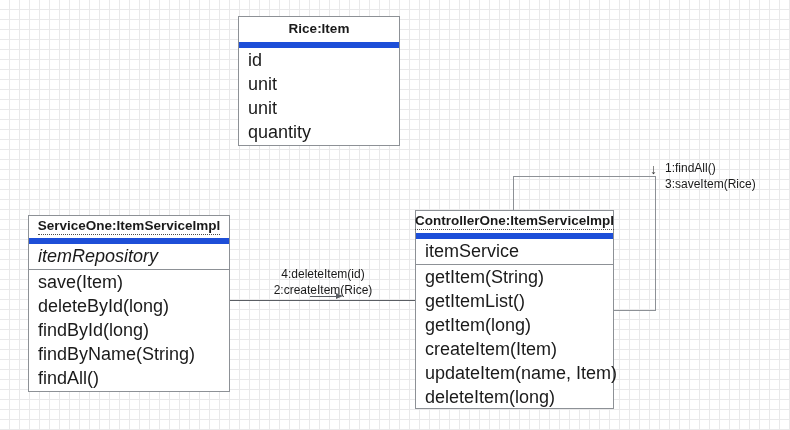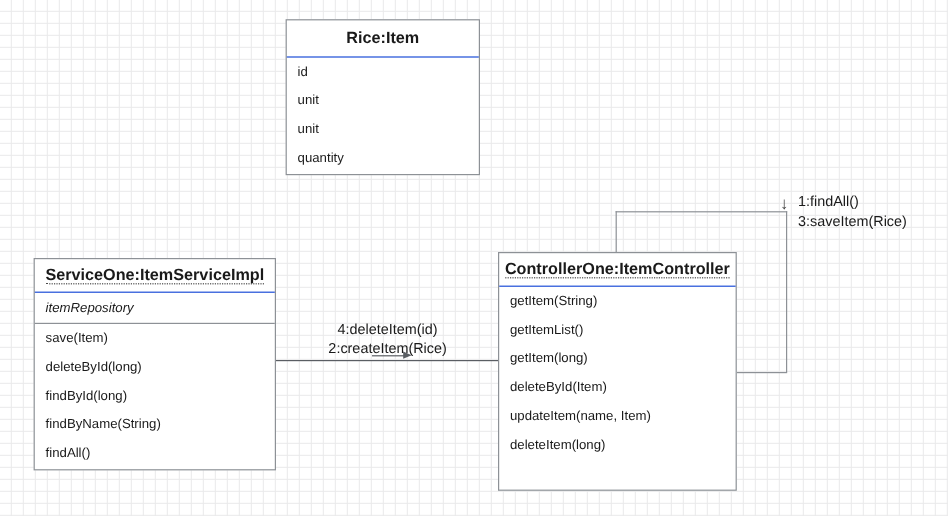--- a/index.html
+++ b/index.html
@@ -31,42 +31,42 @@
     border: 1px solid #8d9196;
     box-sizing: border-box;
     z-index: 5;
   }
   .uml-title {
     font-weight: bold;
     font-size: 13.5px;
     color: #1a1a1a;
     text-align: center;
     line-height: 1;
-    border-bottom: 1px solid #1d4ed8;
+    border-bottom: 6px solid #1d4ed8;
     box-sizing: border-box;
     white-space: nowrap;
     display: flex;
     align-items: center;
     justify-content: center;
   }
   .uml-title span {
     border-bottom: 1px dotted #4a4a4a;
     padding-bottom: 1px;
   }
   .uml-title.plain span {
     border-bottom: none;
   }
   .uml-section {
     box-sizing: border-box;
   }
   .uml-section.divided {
     border-bottom: 1px solid #8d9196;
   }
   .uml-row {
-    font-size: 11px;
+    font-size: 18px;
     color: #1a1a1a;
     padding-left: 9px;
     white-space: nowrap;
     display: flex;
     align-items: center;
   }
   .seg {
     position: absolute;
     background: #8d9196;
     z-index: 3;
@@ -138,27 +138,30 @@
       <div class="uml-row" style="height:24px;">save(Item)</div>
       <div class="uml-row" style="height:24px;">deleteById(long)</div>
       <div class="uml-row" style="height:24px;">findById(long)</div>
       <div class="uml-row" style="height:24px;">findByName(String)</div>
       <div class="uml-row" style="height:24px;">findAll()</div>
     </div>
   </div>
 
   <div class="uml-box" style="left:415px; top:210px; width:199px; height:199px;">
     <div class="uml-title" style="height:28px;">
-      <span>ControllerOne:ItemController</span>
+      <span>ControllerOne:ItemServiceImpl</span>
+    </div>
+    <div class="uml-section divided">
+      <div class="uml-row" style="height:25px;">itemService</div>
     </div>
     <div class="uml-section">
       <div class="uml-row" style="height:24px;">getItem(String)</div>
       <div class="uml-row" style="height:24px;">getItemList()</div>
       <div class="uml-row" style="height:24px;">getItem(long)</div>
-      <div class="uml-row" style="height:24px;">deleteById(Item)</div>
+      <div class="uml-row" style="height:24px;">createItem(Item)</div>
       <div class="uml-row" style="height:24px;">updateItem(name, Item)</div>
       <div class="uml-row" style="height:24px;">deleteItem(long)</div>
     </div>
   </div>
 
   <div class="conn-line" style="left:224px; top:300px; width:191px; height:1px;"></div>
   <div class="mini-arrow-shaft" style="left:310px; top:296px; width:27px;"></div>
   <div class="arrowhead-right" style="left:336px; top:293px;"></div>
 
   <div class="edge-label center" style="left:258px; top:254px; width:130px;margin-top:12px;">

